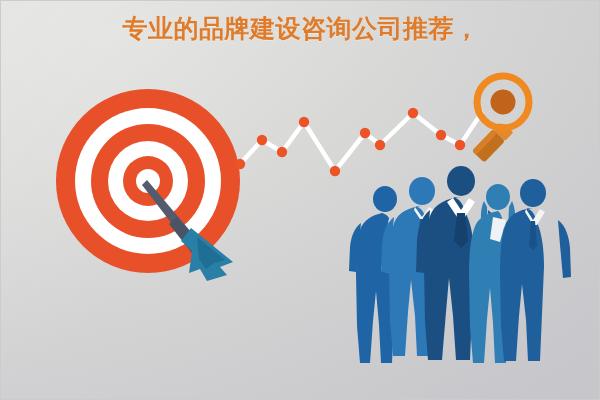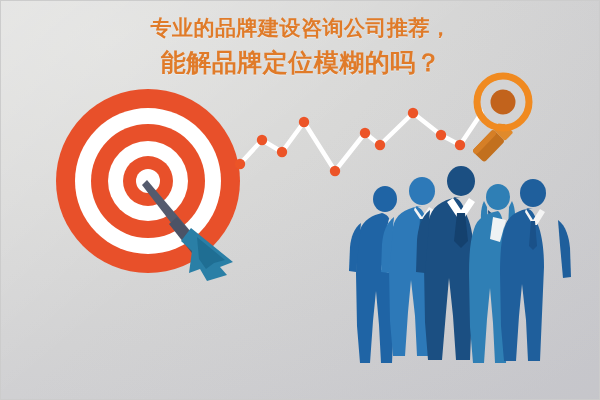--- a/index.html
+++ b/index.html
@@ -25,21 +25,21 @@
   
   #headline{
     position:absolute;left:0;top:10px;width:600px;
     text-align:center;z-index:60;
     pointer-events:none;
   }
   #headline .line{
     display:block;
     color:#e07b29;
     font-weight:bold;
-    font-size:21px;
+    font-size:25px;
     line-height:34px;
     letter-spacing:.5px;
     text-shadow:0 1px 0 rgba(255,255,255,.35);
     white-space:nowrap;
   }
   #headline .line.l2{font-size:25px;}
 </style>
 </head>
 <body>
 
@@ -159,16 +159,15 @@
                l1,53 l3,35 l12,0 l3,-45 l3,-32 l4,36 l2,41 l12,0 l2,-47 l2,-47
                c0,-18 -2,-32 -6,-42 c-3,-10 -5,-15 -12,-17 Z"></path>
       <path d="M557,219 c8,6 11,17 12,28 l1,29 l-8,1 l-3,-33 Z"></path>
       <path d="M525,208 l7,11 l7,-11 l5,3 l-8,13 l-4,0 l-8,-13 Z" fill="#f4f4f4"></path>
       <path d="M530,220 l4,0 l2,25 l-4,4 l-4,-4 Z" fill="#1a5189"></path>
     </g>
   </svg>
 
   <div id="headline">
     <span class="line l1">专业的品牌建设咨询公司推荐，</span>
-    <span class="line l2">能解品牌定位模糊的吗？</span>
   </div>
 
 </div>
 
 </body></html>

